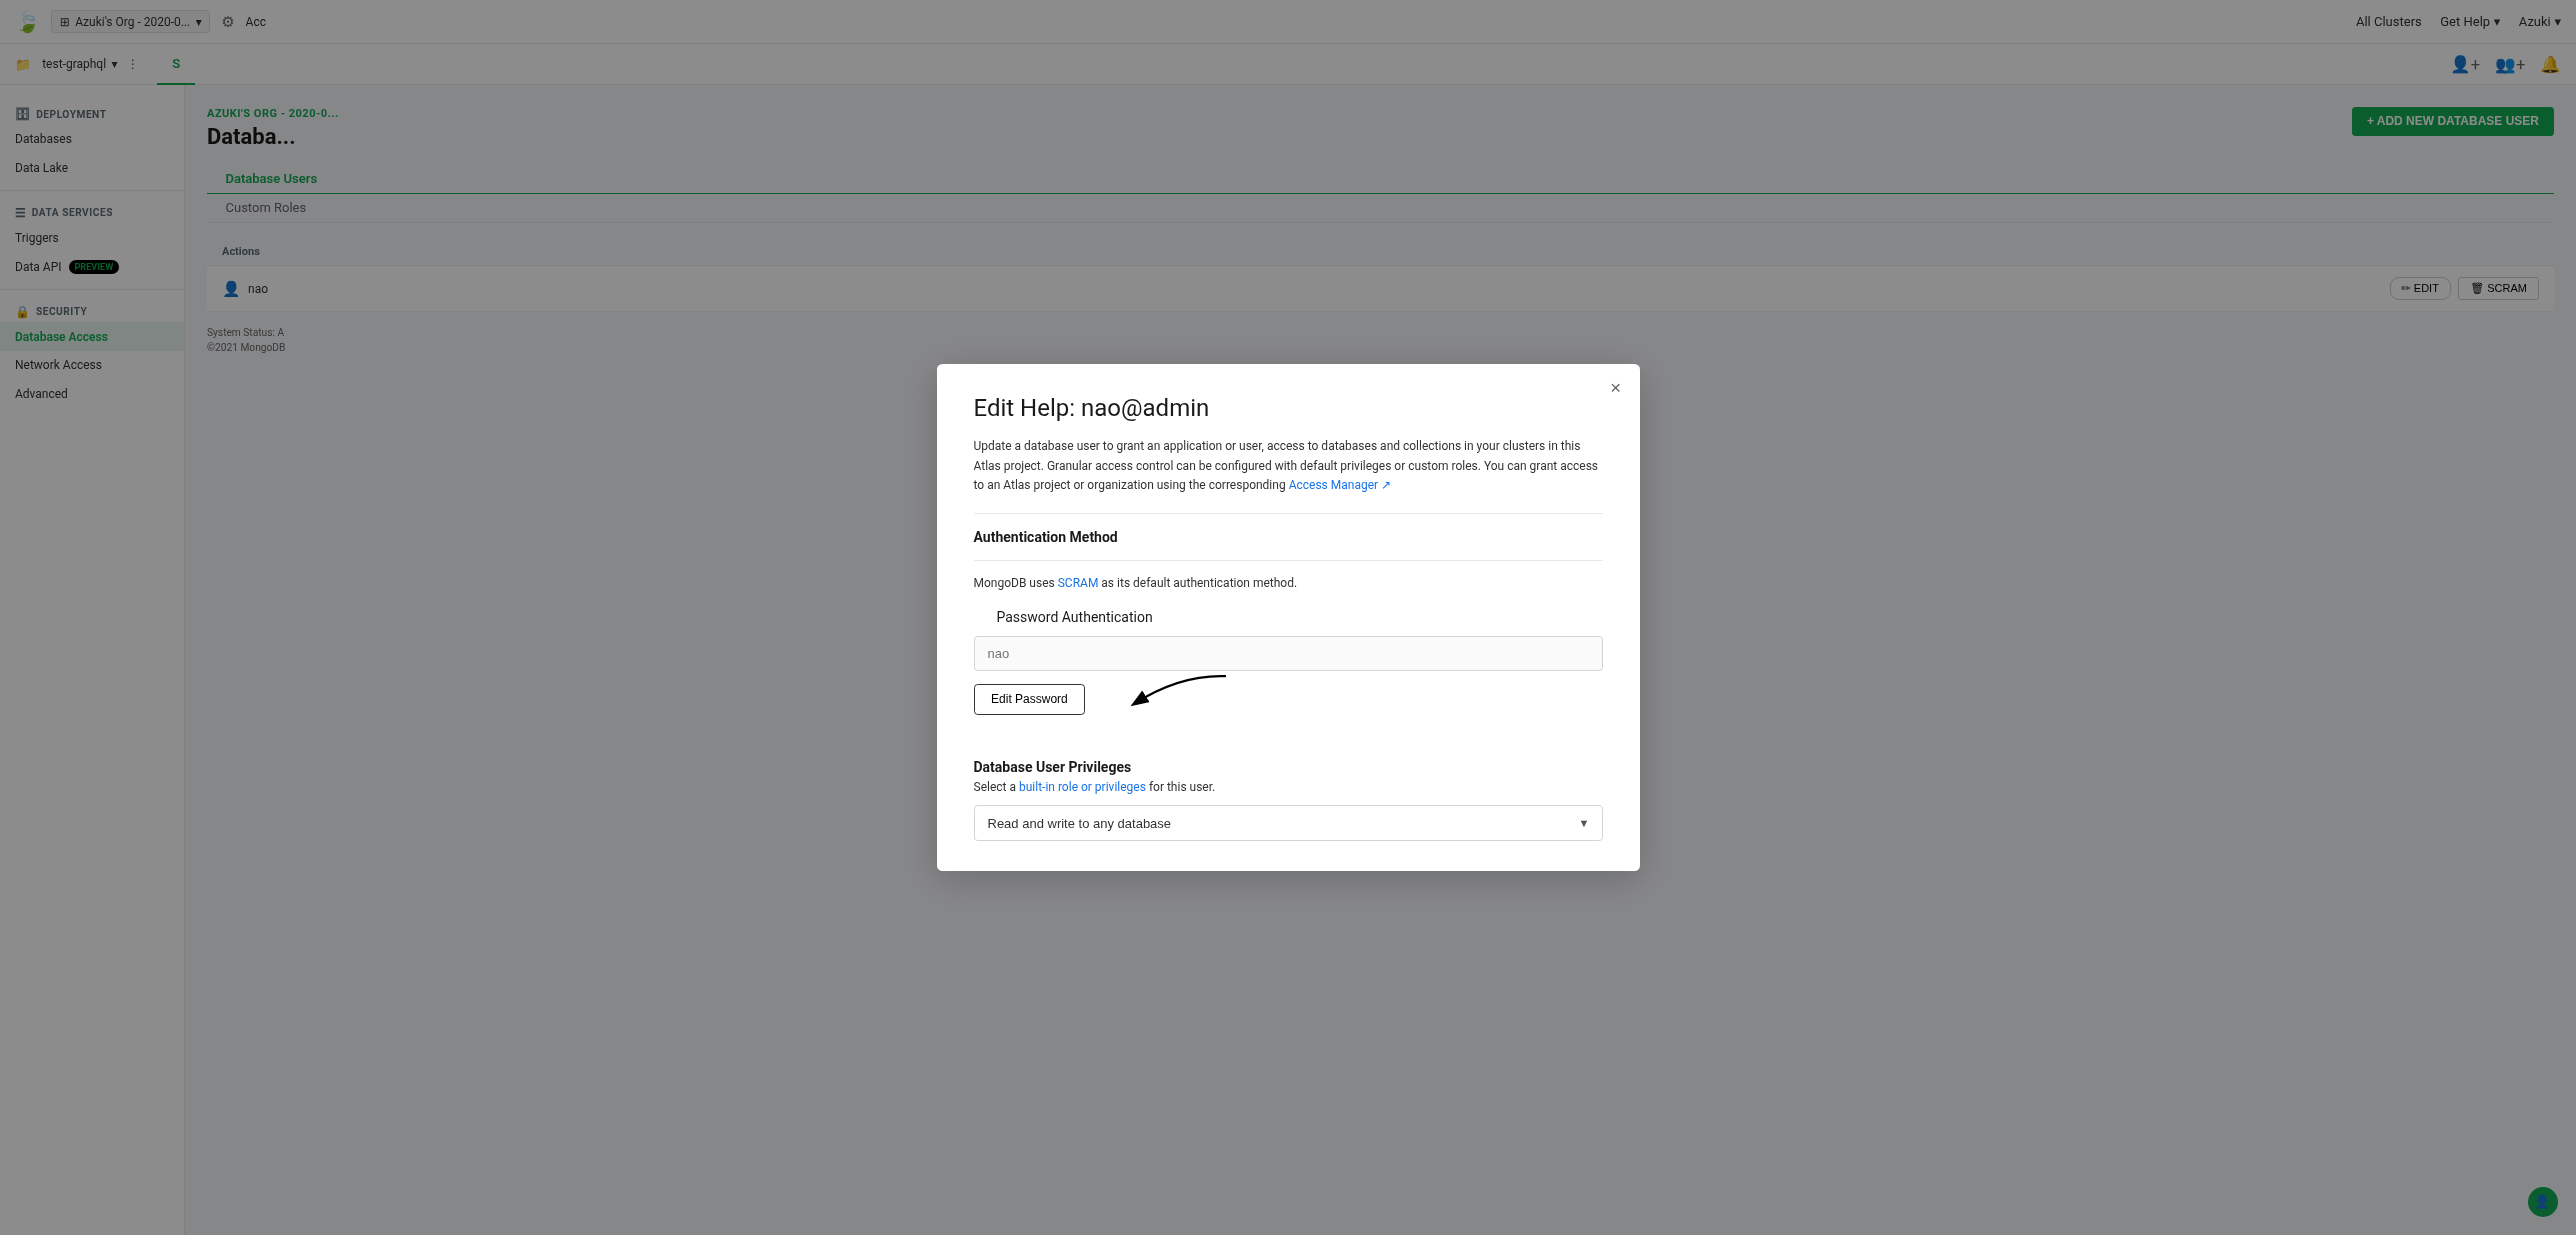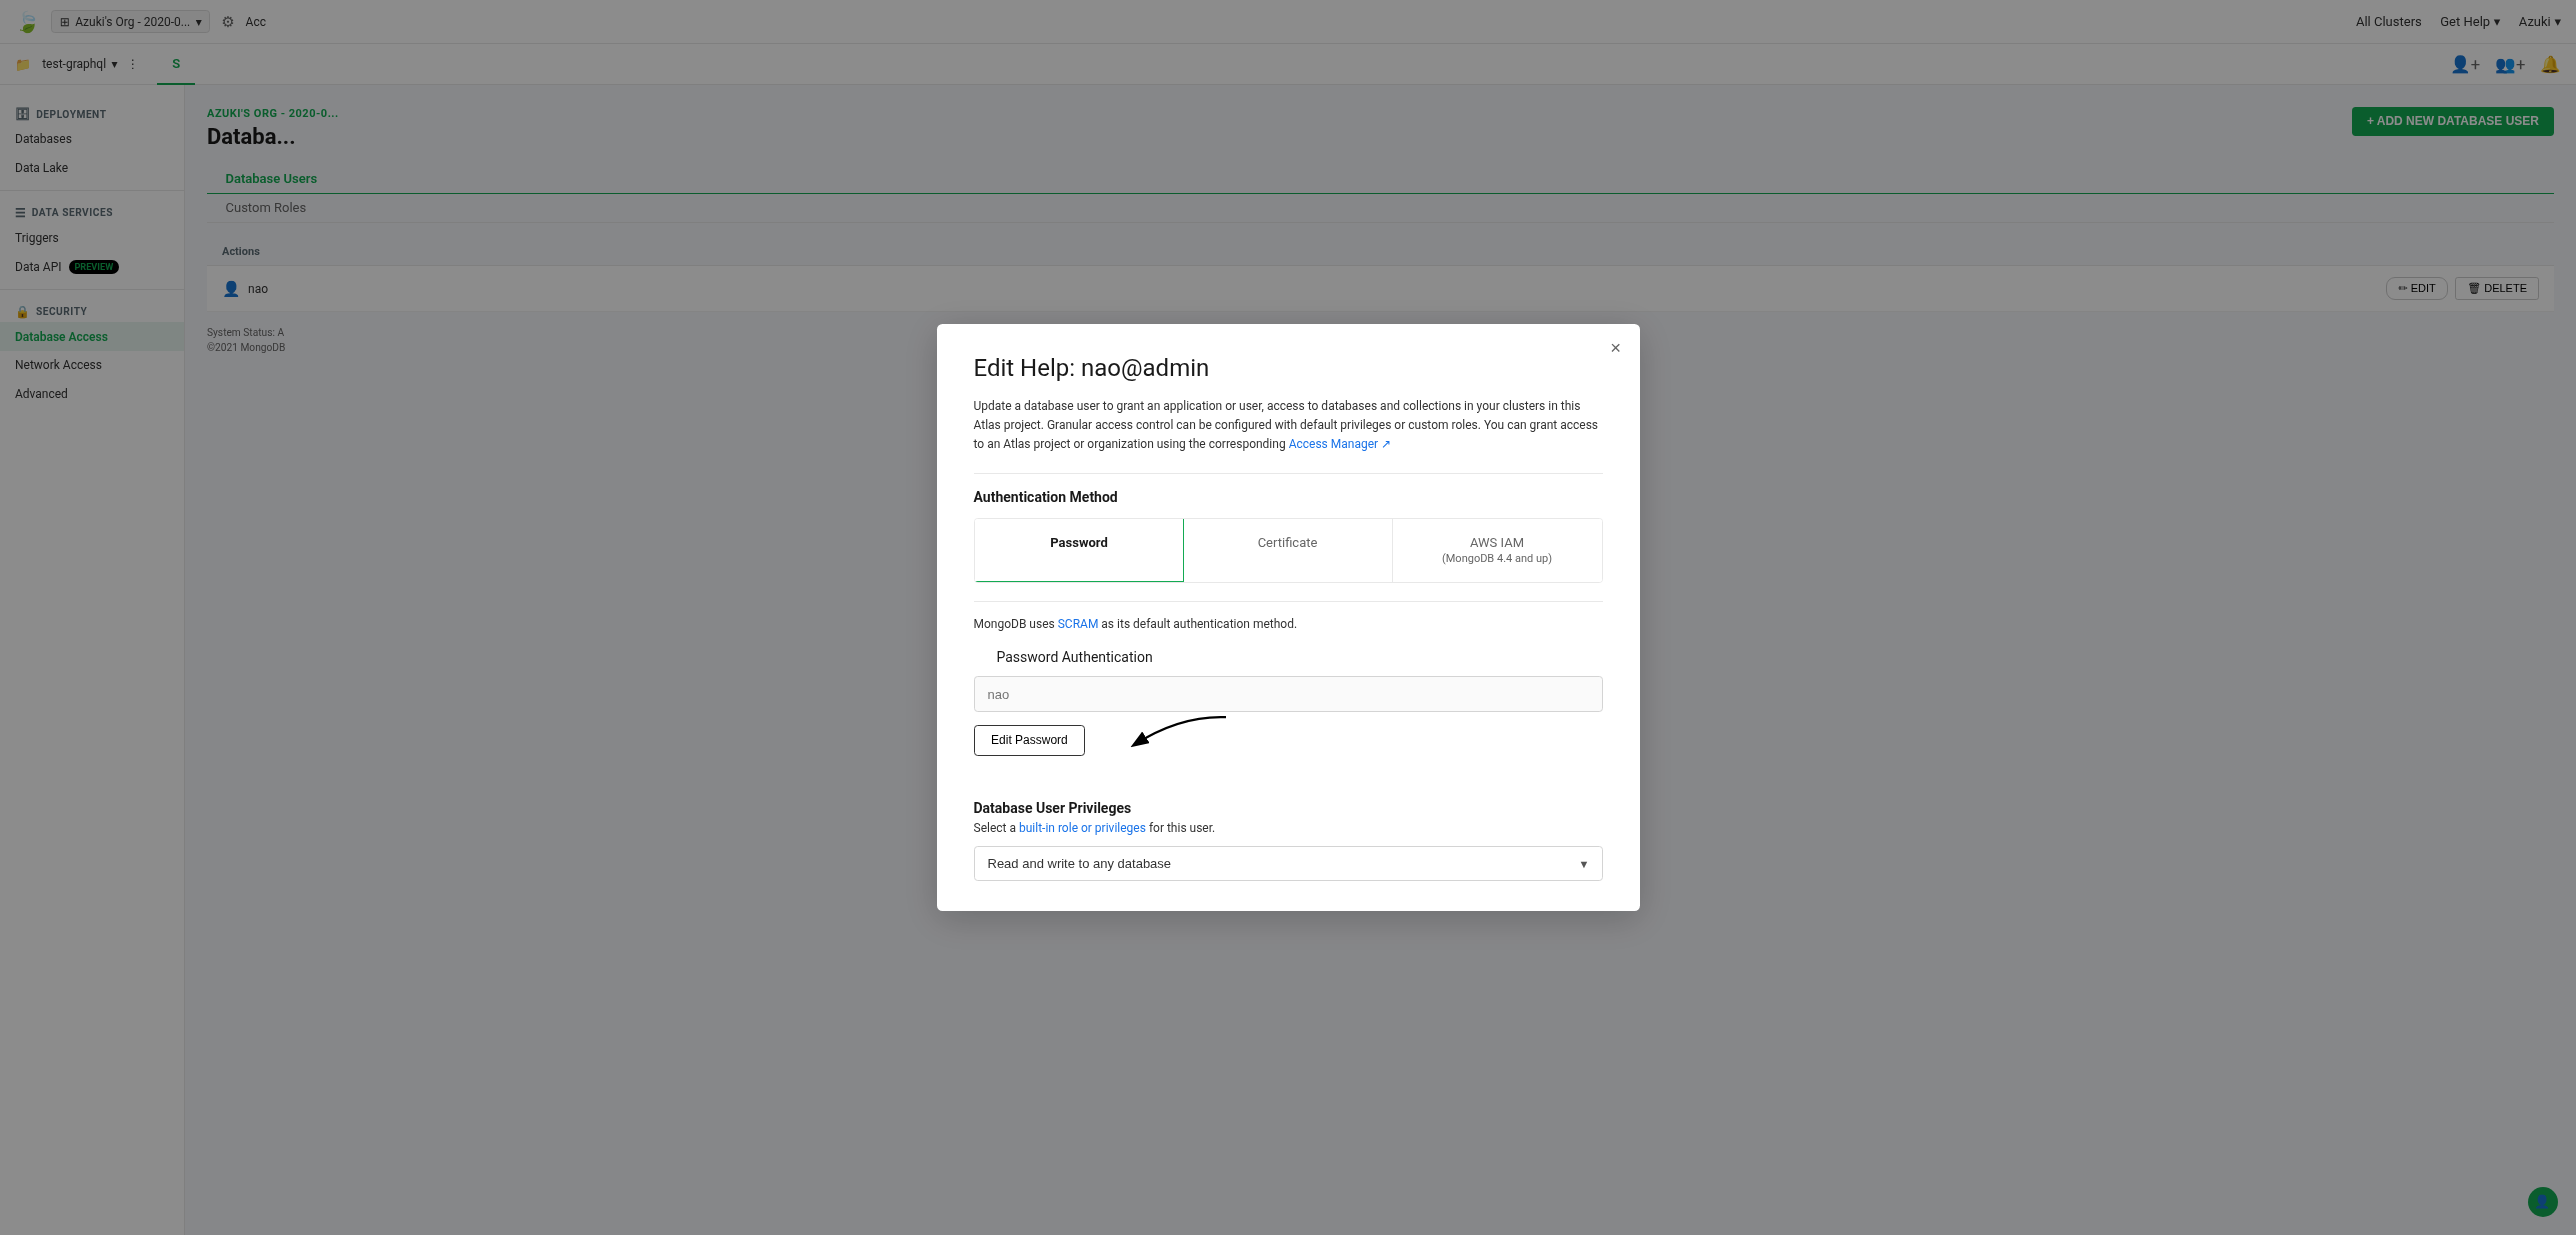--- a/index.html
+++ b/index.html
@@ -266,21 +266,21 @@
 
     <div class="table-header">
       <div class="table-col">Actions</div>
     </div>
 
     <div class="table-row">
       <span style="font-size:15px;margin-right:7.4px;">👤</span>
       <div class="table-cell" style="flex:1;">nao</div>
       <div class="actions-area">
         <button class="btn-edit">✏ EDIT</button>
-        <button class="btn-delete">🗑 DELETE</button>
+        <button class="btn-delete">🗑 SCRAM</button>
       </div>
     </div>
 
     <button class="btn-add">+ ADD NEW DATABASE USER</button>
 
     <div class="status-bar">
       <span>System Status: A</span>
     </div>
     <div style="font-size:10.2px;color:#666;margin-top:3.7px;">©2021 MongoDB</div>
   </main>
@@ -297,32 +297,20 @@
       <span>Update a database user to grant an application or user, access to databases and collections in your clusters in this Atlas project. Granular access control can be configured with default privileges or custom roles. You can grant access to an Atlas project or organization using the corresponding</span>
       <a href="#">
         <span>Access Manager</span> ↗
       </a>
     </p>
 
     <div class="modal-divider"></div>
 
     <div class="section-title">Authentication Method</div>
 
-    <div class="auth-methods">
-      <div class="auth-method active">
-        <div>Password</div>
-      </div>
-      <div class="auth-method">
-        <div>Certificate</div>
-      </div>
-      <div class="auth-method">
-        <div>AWS IAM</div>
-        <div class="auth-method-sub">(MongoDB 4.4 and up)</div>
-      </div>
-    </div>
 
     <div class="modal-divider"></div>
 
     <p class="scram-note">
       <span>MongoDB uses</span>
       <a href="#"><span>SCRAM</span></a>
       <span>as its default authentication method.</span>
     </p>
 
     <div class="password-auth-title">Password Authentication</div>

